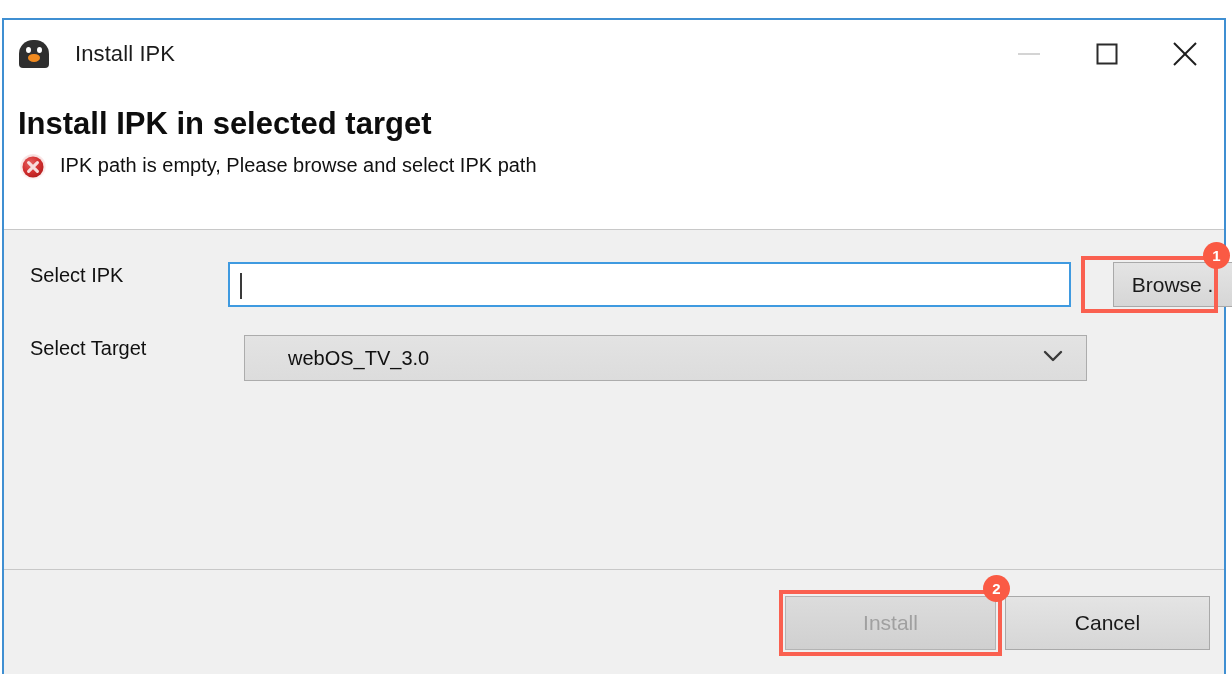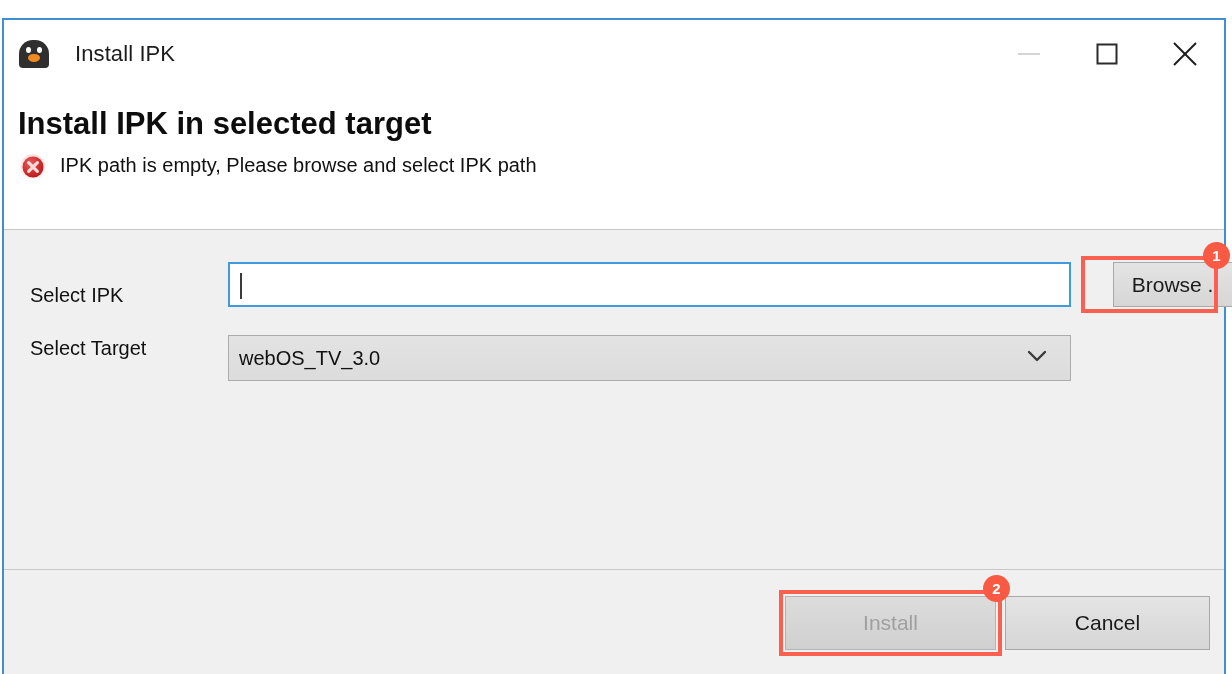--- a/index.html
+++ b/index.html
@@ -321,31 +321,31 @@
             <path d="M8.6 8.6 L17.4 17.4 M17.4 8.6 L8.6 17.4" stroke="#ffffff" stroke-width="3.1" stroke-linecap="round"></path>
           </svg>
         </span>
         <span class="header-msg-text">IPK path is empty, Please browse and select IPK path</span>
       </div>
 
     </div>
 
     <div class="body-area">
 
-      <div class="field-label" style="left:26px; top:54px;">Select IPK</div>
+      <div class="field-label" style="left:26px; top:34px;">Select IPK</div>
 
       <div class="text-input" style="left:224px; top:32px; width:843px; height:45px;">
         <span class="caret" style="left:10px; top:9px; height:26px;"></span>
       </div>
 
       <div class="btn" style="left:1109px; top:32px; width:125px; height:45px;">Browse ..</div>
 
       <div class="field-label" style="left:26px; top:107px;">Select Target</div>
 
-      <div class="combo" style="left:224px; top:105px; width:843px; height:46px;">
+      <div class="combo" style="left:240px; top:105px; width:843px; height:46px;padding-left:33px;">
         <span class="combo-value">webOS_TV_3.0</span>
         <span class="combo-arrow">
           <svg width="22" height="14" viewBox="0 0 22 14">
               <path d="M3 3 L11 11 L19 3" fill="none" stroke="#3a3a3a" stroke-width="2.4" stroke-linecap="round" stroke-linejoin="round"></path>
             </svg>
         </span>
       </div>
 
       <div class="annot-box" style="left:1077px; top:26px; width:137px; height:57px;"></div>
       <div class="annot-badge" style="left:1199px; top:12px;">1</div>

